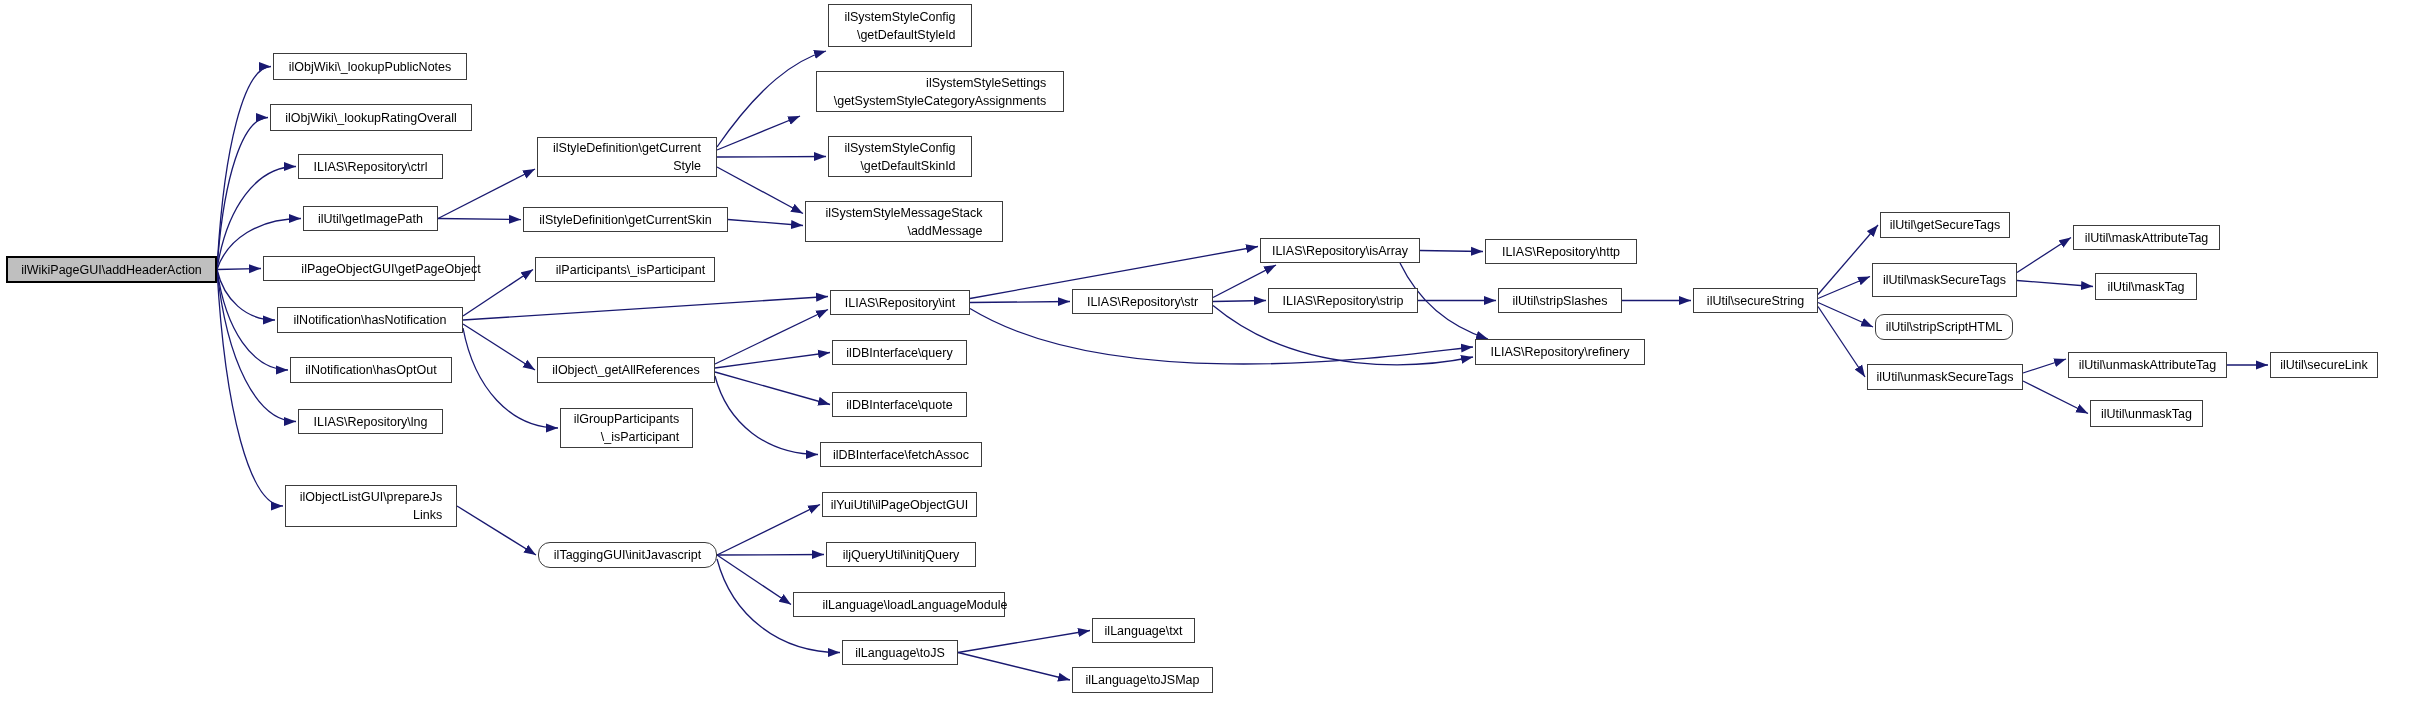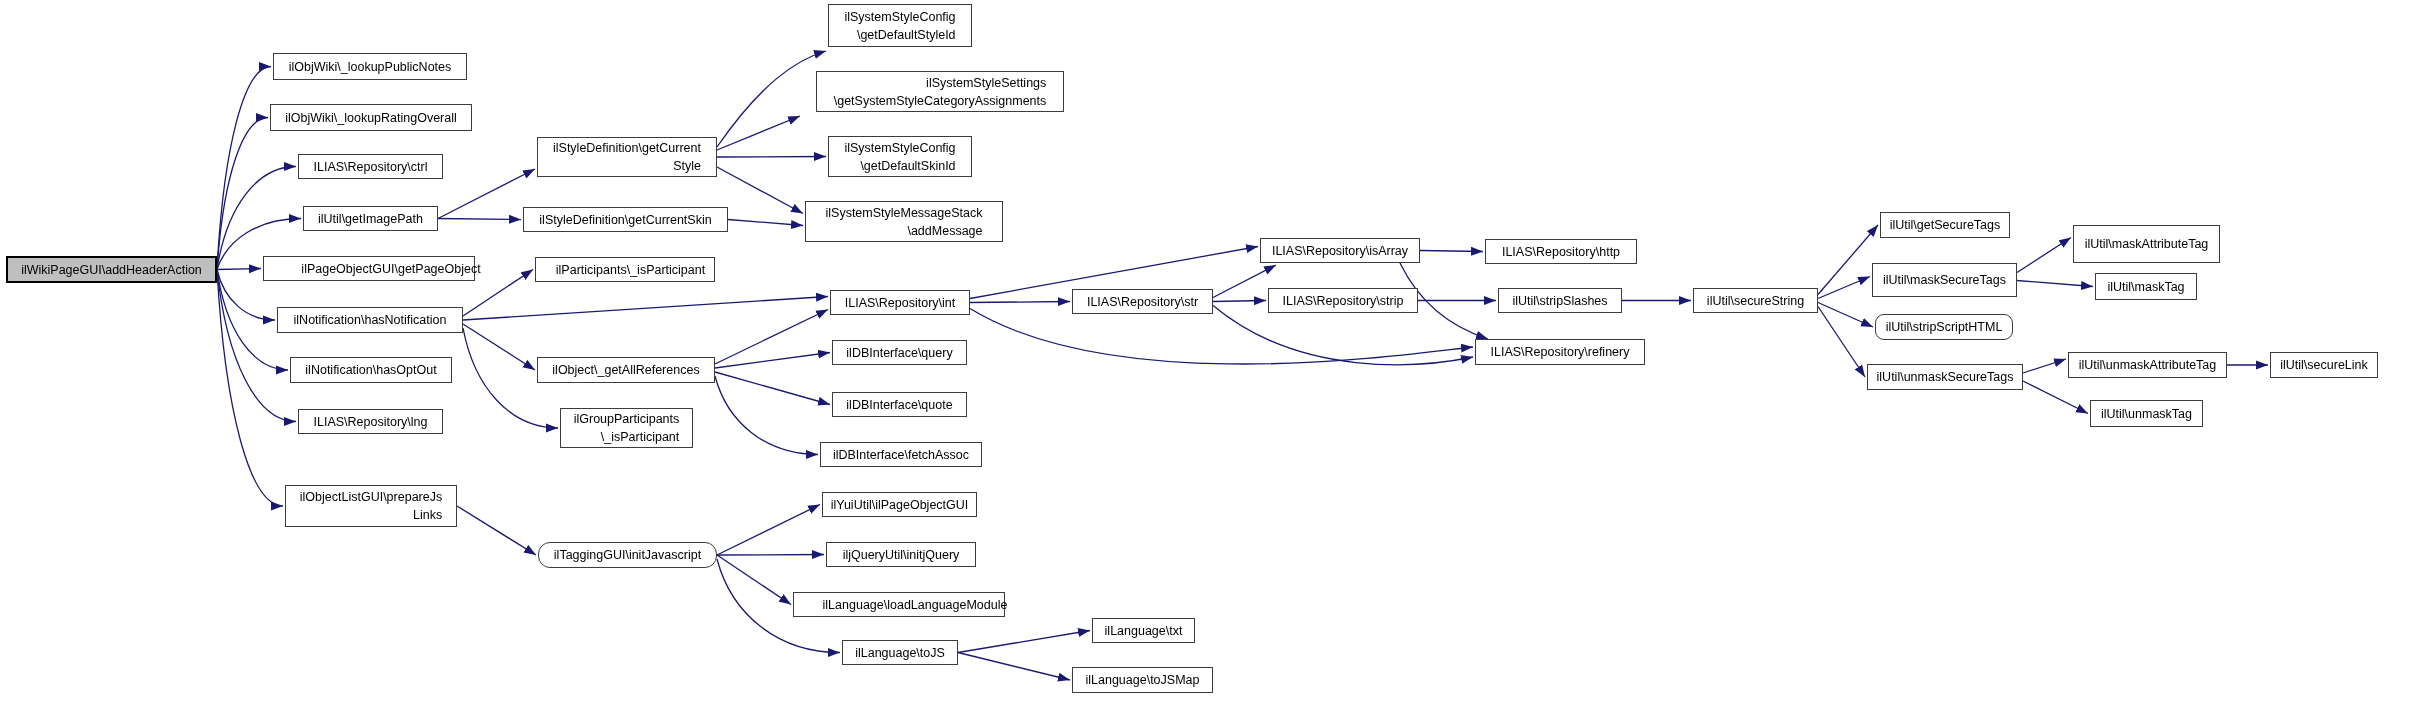--- a/index.html
+++ b/index.html
@@ -117,19 +117,19 @@
       <div class="node" style="left: 1260px; top: 238px; width: 160px; height: 25px;">ILIAS\Repository\isArray</div>
       <div class="node" style="left: 1268px; top: 288px; width: 150px; height: 25px;">ILIAS\Repository\strip</div>
       <div class="node" style="left: 1475px; top: 339px; width: 170px; height: 26px;">ILIAS\Repository\refinery</div>
       <div class="node" style="left: 1485px; top: 239px; width: 152px; height: 25px;">ILIAS\Repository\http</div>
       <div class="node" style="left: 1498px; top: 288px; width: 124px; height: 25px;">ilUtil\stripSlashes</div>
       <div class="node" style="left: 1693px; top: 288px; width: 125px; height: 25px;">ilUtil\secureString</div>
       <div class="node" style="left: 1880px; top: 212px; width: 130px; height: 26px;">ilUtil\getSecureTags</div>
       <div class="node" style="left: 1872px; top: 263px; width: 145px; height: 34px;">ilUtil\maskSecureTags</div>
       <div class="node" style="left: 1875px; top: 314px; width: 138px; height: 26px; border-radius: 9px;">ilUtil\stripScriptHTML</div>
       <div class="node" style="left: 1867px; top: 364px; width: 156px; height: 26px;">ilUtil\unmaskSecureTags</div>
-      <div class="node" style="left: 2073px; top: 225px; width: 147px; height: 38px;">ilUtil\maskAttributeTag</div>
+      <div class="node" style="left: 2073px; top: 225px; width: 147px; height: 25px;">ilUtil\maskAttributeTag</div>
       <div class="node" style="left: 2095px; top: 273px; width: 102px; height: 27px;">ilUtil\maskTag</div>
       <div class="node" style="left: 2068px; top: 352px; width: 159px; height: 26px;">ilUtil\unmaskAttributeTag</div>
       <div class="node" style="left: 2090px; top: 400px; width: 113px; height: 27px;">ilUtil\unmaskTag</div>
       <div class="node" style="left: 2270px; top: 352px; width: 108px; height: 26px;">ilUtil\secureLink</div>
     </div>
 </div>
 
 </body></html>

